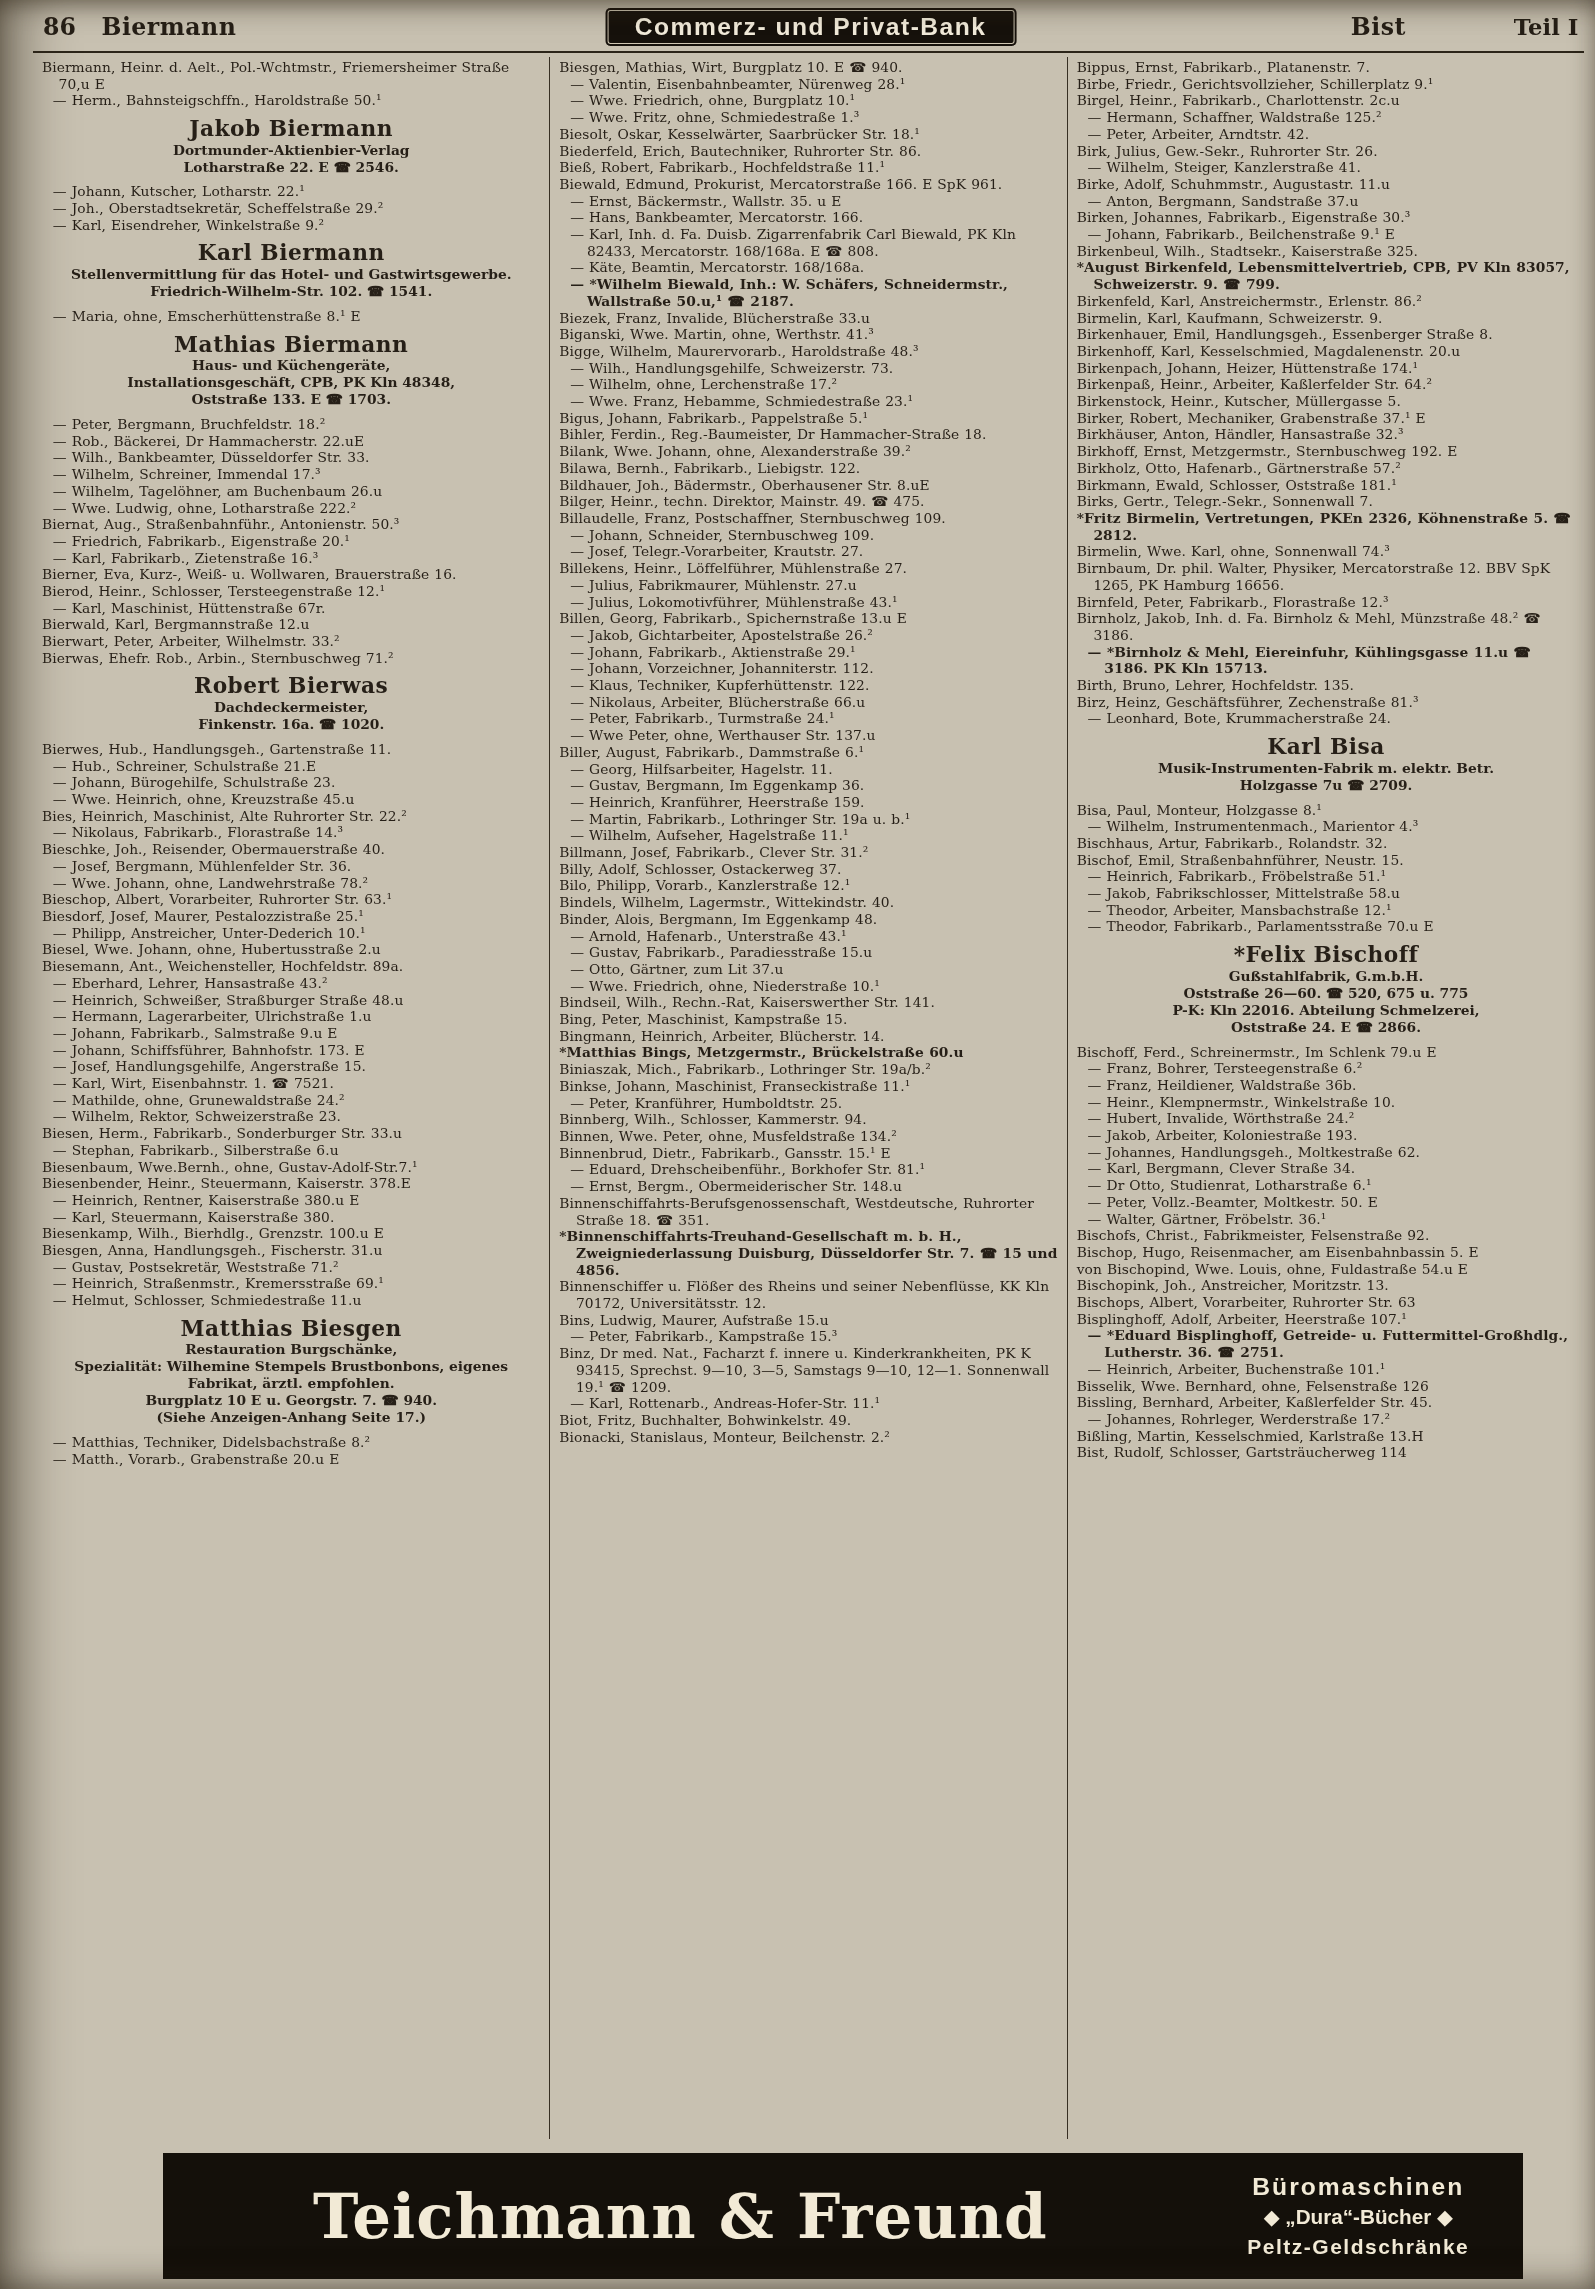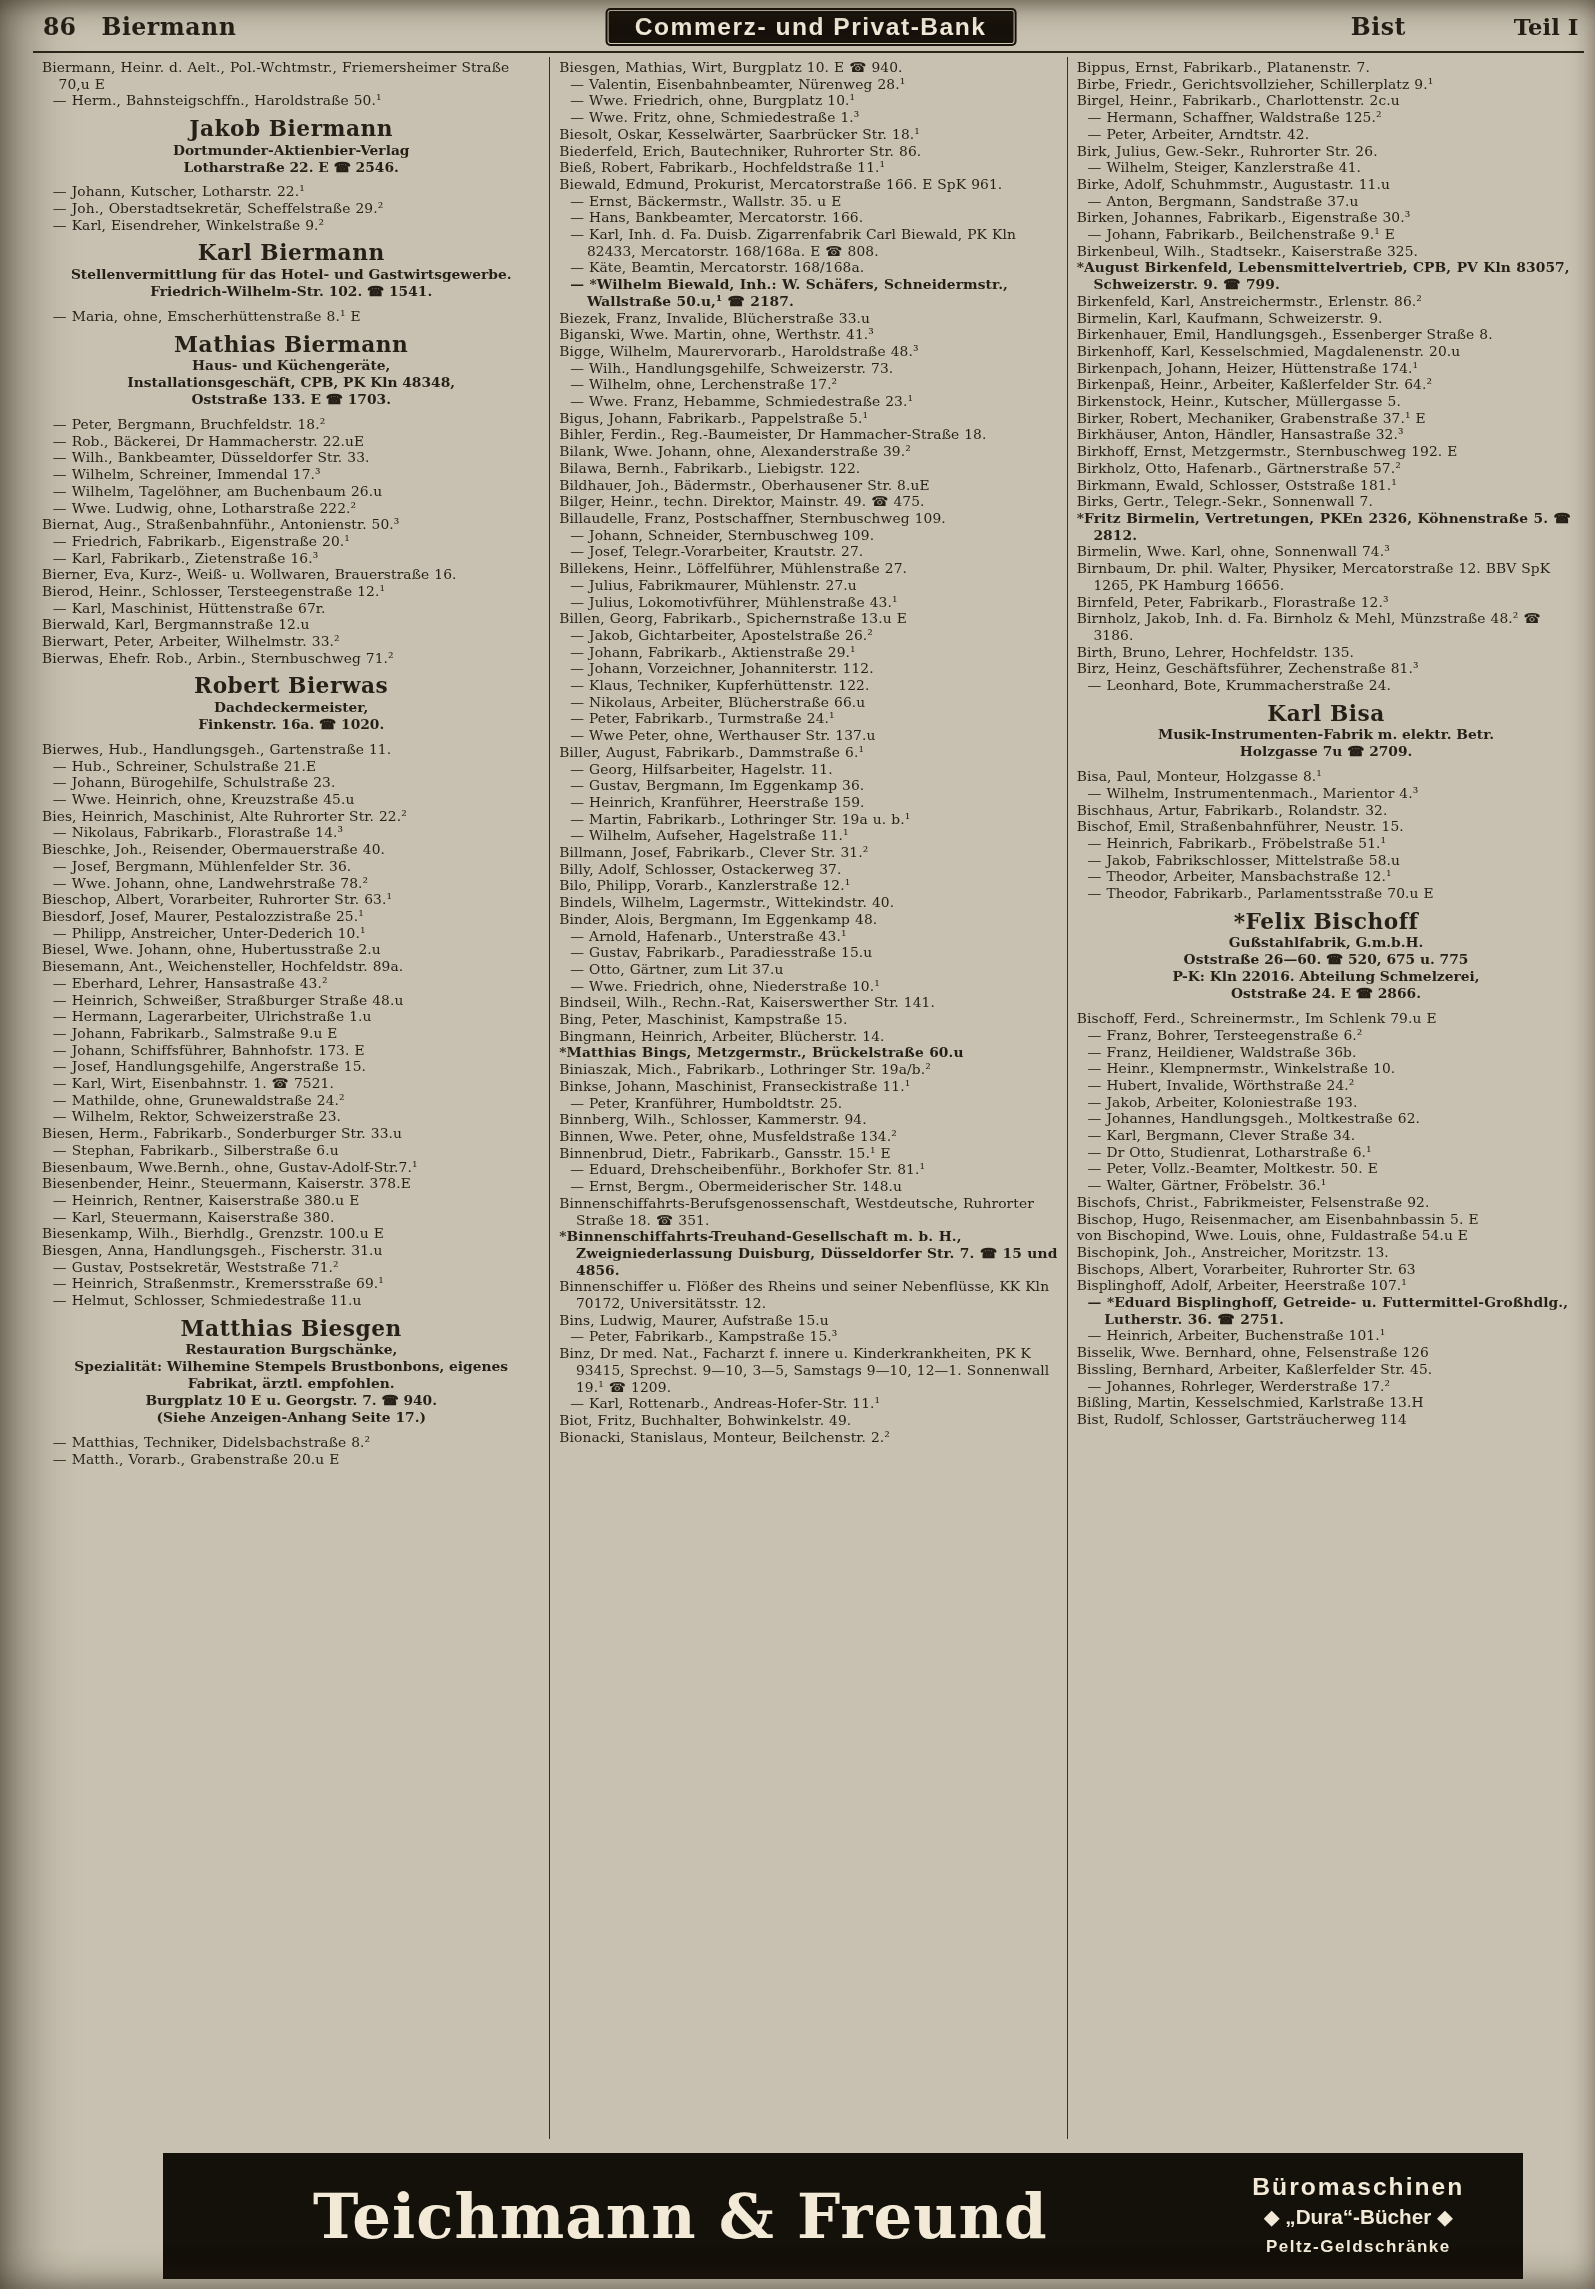--- a/index.html
+++ b/index.html
@@ -62,21 +62,21 @@
     box-shadow:0 0 0 2px #14100a;
   }
   .footer-left{width:29%;text-align:center;padding-left:9.9px;}
   .footer-left-title{font-size:33px;font-weight:bold;letter-spacing:1px;line-height:39px;}
   .footer-left-sub{font-size:15.8px;margin-top:9.9px;letter-spacing:0.5px;}
   .footer-center{flex:1;text-align:center;font-size:61px;font-weight:bold;letter-spacing:1px;white-space:nowrap;}
   .footer-right{width:24%;text-align:center;font-family:"Liberation Sans","DejaVu Sans",sans-serif;}
   .footer-right div{font-weight:bold;}
   .fr-line1{font-size:24.6px;letter-spacing:2px;line-height:31.5px;}
   .fr-line2{font-size:20.7px;line-height:29.6px;}
-  .fr-line3{font-size:17px;letter-spacing:1.5px;line-height:29.6px;}
+  .fr-line3{font-size:21px;letter-spacing:1.5px;line-height:29.6px;}
 </style>
 </head>
 <body>
 
 <div class="header">
   <span class="page-number">86</span>
   <span class="guide-left">Biermann</span>
   <span class="banner">Commerz- und Privat-Bank</span>
   <span class="header-right">
     <span class="guide-right">Bist</span>
@@ -276,20 +276,21 @@
       <div class="entry">Birkhäuser, Anton, Händler, Hansastraße 32.³</div>
       <div class="entry">Birkhoff, Ernst, Metzgermstr., Sternbuschweg 192. E</div>
       <div class="entry">Birkholz, Otto, Hafenarb., Gärtnerstraße 57.²</div>
       <div class="entry">Birkmann, Ewald, Schlosser, Oststraße 181.¹</div>
       <div class="entry">Birks, Gertr., Telegr.-Sekr., Sonnenwall 7.</div>
       <div class="entry firm">*Fritz Birmelin, Vertretungen, PKEn 2326, Köhnenstraße 5. ☎ 2812.</div>
       <div class="entry">Birmelin, Wwe. Karl, ohne, Sonnenwall 74.³</div>
       <div class="entry">Birnbaum, Dr. phil. Walter, Physiker, Mercatorstraße 12. BBV SpK 1265, PK Hamburg 16656.</div>
       <div class="entry">Birnfeld, Peter, Fabrikarb., Florastraße 12.³</div>
       <div class="entry">Birnholz, Jakob, Inh. d. Fa. Birnholz &amp; Mehl, Münzstraße 48.² ☎ 3186.</div>
+      <div class="entry cont firm">— *Birnholz &amp; Mehl, Eiereinfuhr, Kühlingsgasse 11.u ☎ 3186. PK Kln 15713.</div>
       <div class="entry">Birth, Bruno, Lehrer, Hochfeldstr. 135.</div>
       <div class="entry">Birz, Heinz, Geschäftsführer, Zechenstraße 81.³</div>
       <div class="entry cont">— Leonhard, Bote, Krummacherstraße 24.</div>
       <div class="ad">
         <div class="ad-title">Karl Bisa</div>
         <div class="ad-line">Musik-Instrumenten-Fabrik m. elektr. Betr.</div>
         <div class="ad-line">Holzgasse 7u ☎ 2709.</div>
       </div>
       <div class="entry">Bisa, Paul, Monteur, Holzgasse 8.¹</div>
       <div class="entry cont">— Wilhelm, Instrumentenmach., Marientor 4.³</div>

